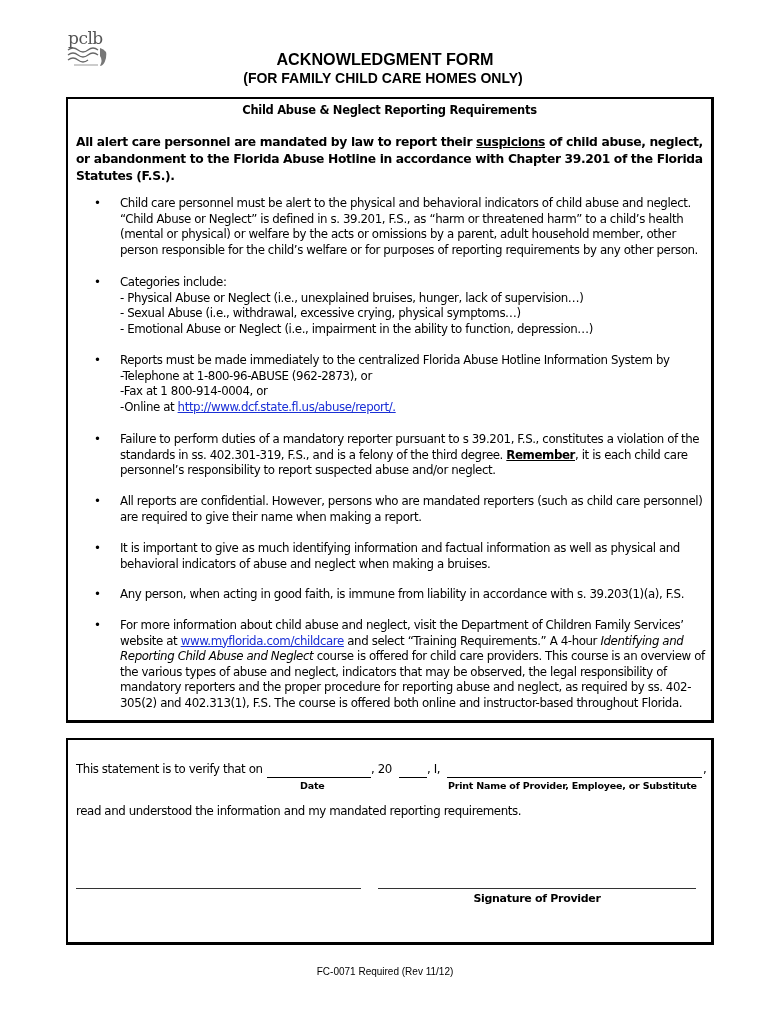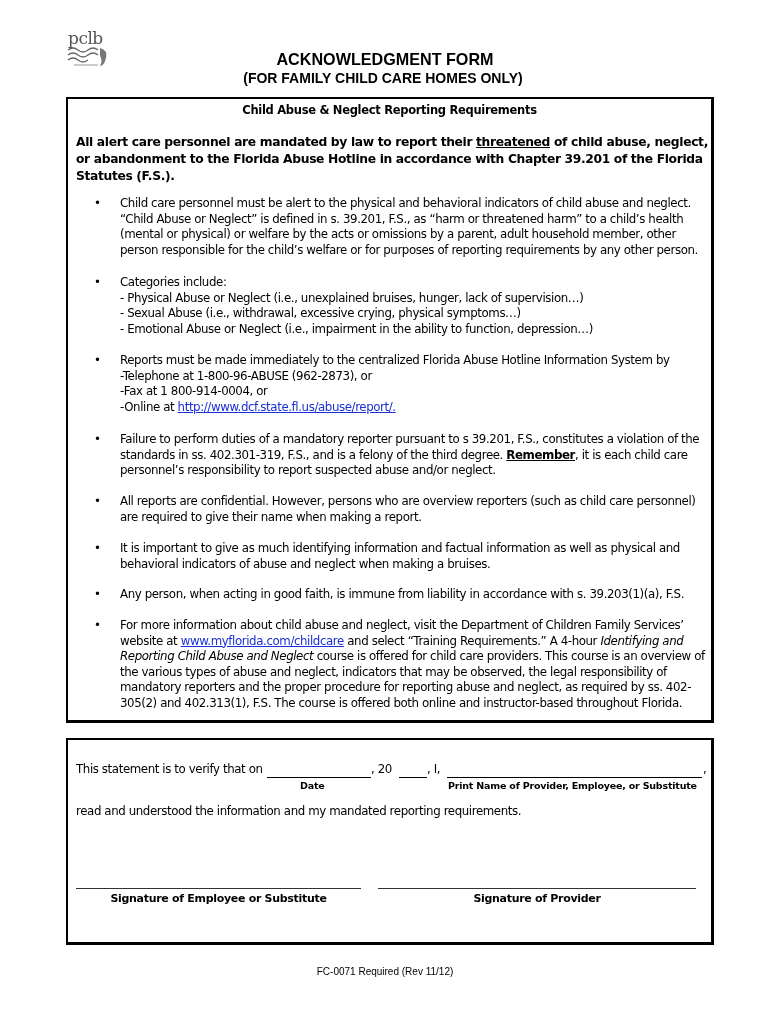--- a/index.html
+++ b/index.html
@@ -36,21 +36,21 @@
     <path d="M34 2 q8 2 6 10 q-2 8 -6 8 q3 -6 0 -10 z" fill="#777"></path>
     <line x1="8" y1="19" x2="32" y2="19" stroke="#999" stroke-width="1"></line>
   </svg>
 </div>
 
 <div class="title">ACKNOWLEDGMENT FORM</div>
 <div class="subtitle">(FOR FAMILY CHILD CARE HOMES ONLY)</div>
 
 <div class="box1">
   <div class="section-title">Child Abuse &amp; Neglect Reporting Requirements</div>
-  <div class="intro"><span>All alert care personnel are mandated by law to report their </span><span class="u">threatened</span><span> of child abuse, neglect, or abandonment to the Florida Abuse Hotline in accordance with Chapter 39.201 of the Florida Statutes (F.S.).</span></div>
+  <div class="intro"><span>All alert care personnel are mandated by law to report their </span><span class="u">suspicions</span><span> of child abuse, neglect, or abandonment to the Florida Abuse Hotline in accordance with Chapter 39.201 of the Florida Statutes (F.S.).</span></div>
 
   <div class="bullet" style="top:97px">
     <span class="dot">•</span>
     <div class="txt">Child care personnel must be alert to the physical and behavioral indicators of child abuse and neglect. “Child Abuse or Neglect” is defined in s. 39.201, F.S., as “harm or threatened harm” to a child’s health (mental or physical) or welfare by the acts or omissions by a parent, adult household member, other person responsible for the child’s welfare or for purposes of reporting requirements by any other person.</div>
   </div>
 
   <div class="bullet" style="top:176px">
     <span class="dot">•</span>
     <div class="txt">
       <div>Categories include:</div>
@@ -70,21 +70,21 @@
     </div>
   </div>
 
   <div class="bullet" style="top:333px">
     <span class="dot">•</span>
     <div class="txt"><span>Failure to perform duties of a mandatory reporter pursuant to s 39.201, F.S., constitutes a violation of the standards in ss. 402.301-319, F.S., and is a felony of the third degree. </span><b class="u">Remember</b><span>, it is each child care personnel’s responsibility to report suspected abuse and/or neglect.</span></div>
   </div>
 
   <div class="bullet" style="top:395px">
     <span class="dot">•</span>
-    <div class="txt">All reports are confidential.  However, persons who are overview reporters (such as child care personnel) are required to give their name when making a report.</div>
+    <div class="txt">All reports are confidential.  However, persons who are mandated reporters (such as child care personnel) are required to give their name when making a report.</div>
   </div>
 
   <div class="bullet" style="top:442px">
     <span class="dot">•</span>
     <div class="txt">It is important to give as much identifying information and factual information as well as physical and behavioral indicators of abuse and neglect when making a bruises.</div>
   </div>
 
   <div class="bullet" style="top:488px">
     <span class="dot">•</span>
     <div class="txt">Any person, when acting in good faith, is immune from liability in accordance with s. 39.203(1)(a), F.S.</div>
@@ -102,18 +102,17 @@
   <span class="stmt" style="left:303px; top:22px">, 20</span>
   <span class="stmt" style="left:331px; top:22px; width:28px; height:15px; border-bottom:1px solid #000"></span>
   <span class="stmt" style="left:359px; top:22px">, I,</span>
   <span class="stmt" style="left:379px; top:22px; width:255px; height:15px; border-bottom:1px solid #000"></span>
   <span class="stmt" style="left:635px; top:22px">,</span>
   <span class="lbl-small" style="left:232px; top:40px">Date</span>
   <span class="lbl-small" style="left:380px; top:40px">Print Name of Provider, Employee, or Substitute</span>
   <span class="stmt" style="left:8px; top:64px">read and understood the information and my mandated reporting requirements.</span>
 
   <div class="sig-line" style="left:8px; width:285px"></div>
-  <div class="sig-label" style="left:8px; width:285px">Signature of Employee or Substitute</div>
   <div class="sig-line" style="left:310px; width:318px"></div>
   <div class="sig-label" style="left:310px; width:318px">Signature of Provider</div>
 </div>
 
 <div class="footer">FC-0071 Required (Rev 11/12)</div>
 
 </body></html>

